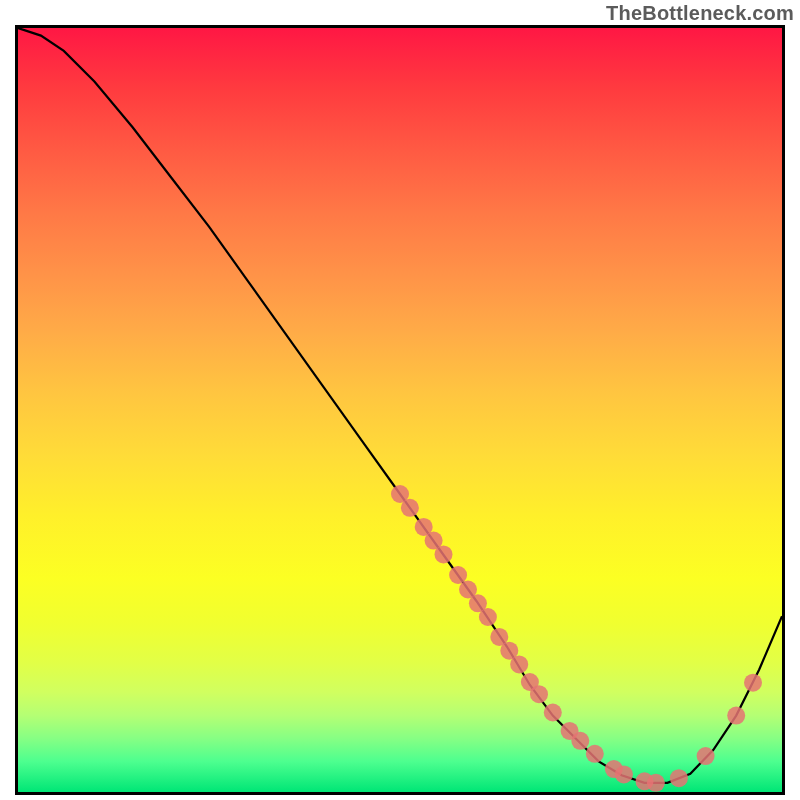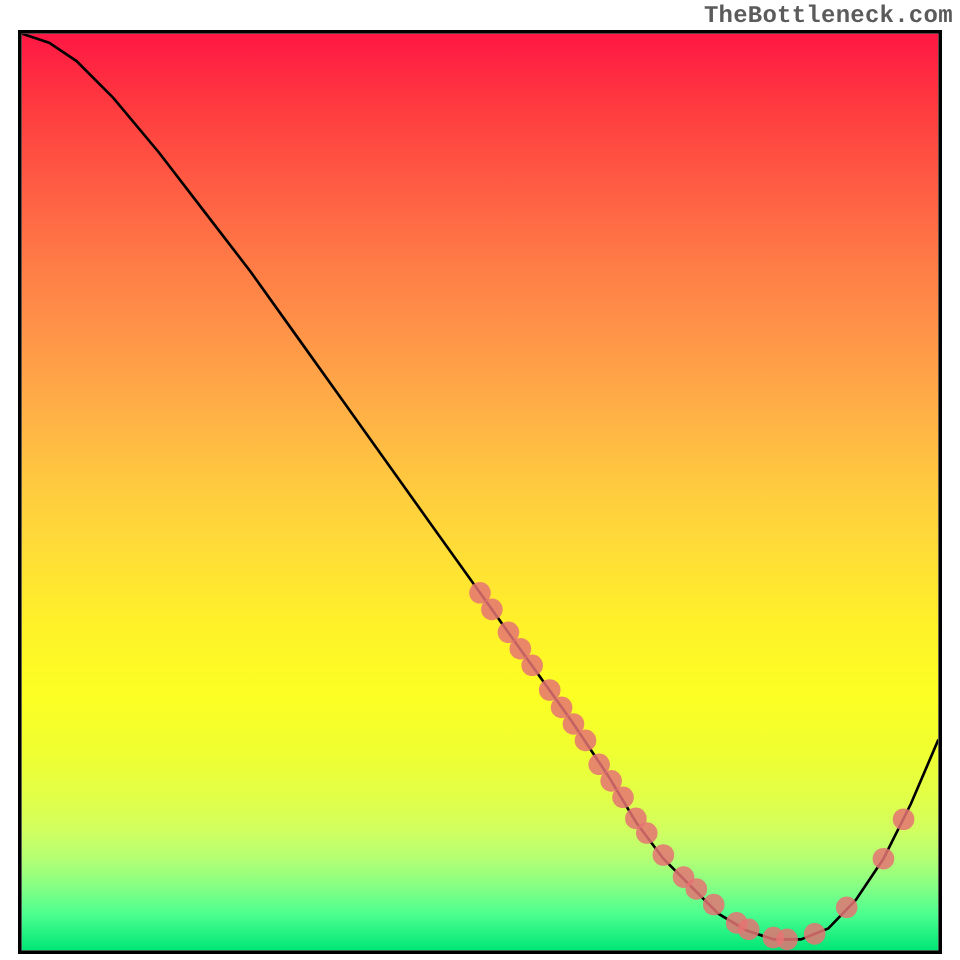--- a/index.html
+++ b/index.html
@@ -12,21 +12,20 @@
   }
   .watermark {
     position: absolute;
     top: 2px;
     right: 6px;
     font-size: 20px;
     font-weight: 600;
     color: #5b5b5b;
     z-index: 10;
     letter-spacing: 0.2px;
-    font-family: Liberation Mono, monospace;
   }
   .plot-frame {
     position: absolute;
     left: 15px;
     top: 25px;
     width: 770px;
     height: 770px;
     border: 3px solid #000;
     background: linear-gradient(
       to bottom,

